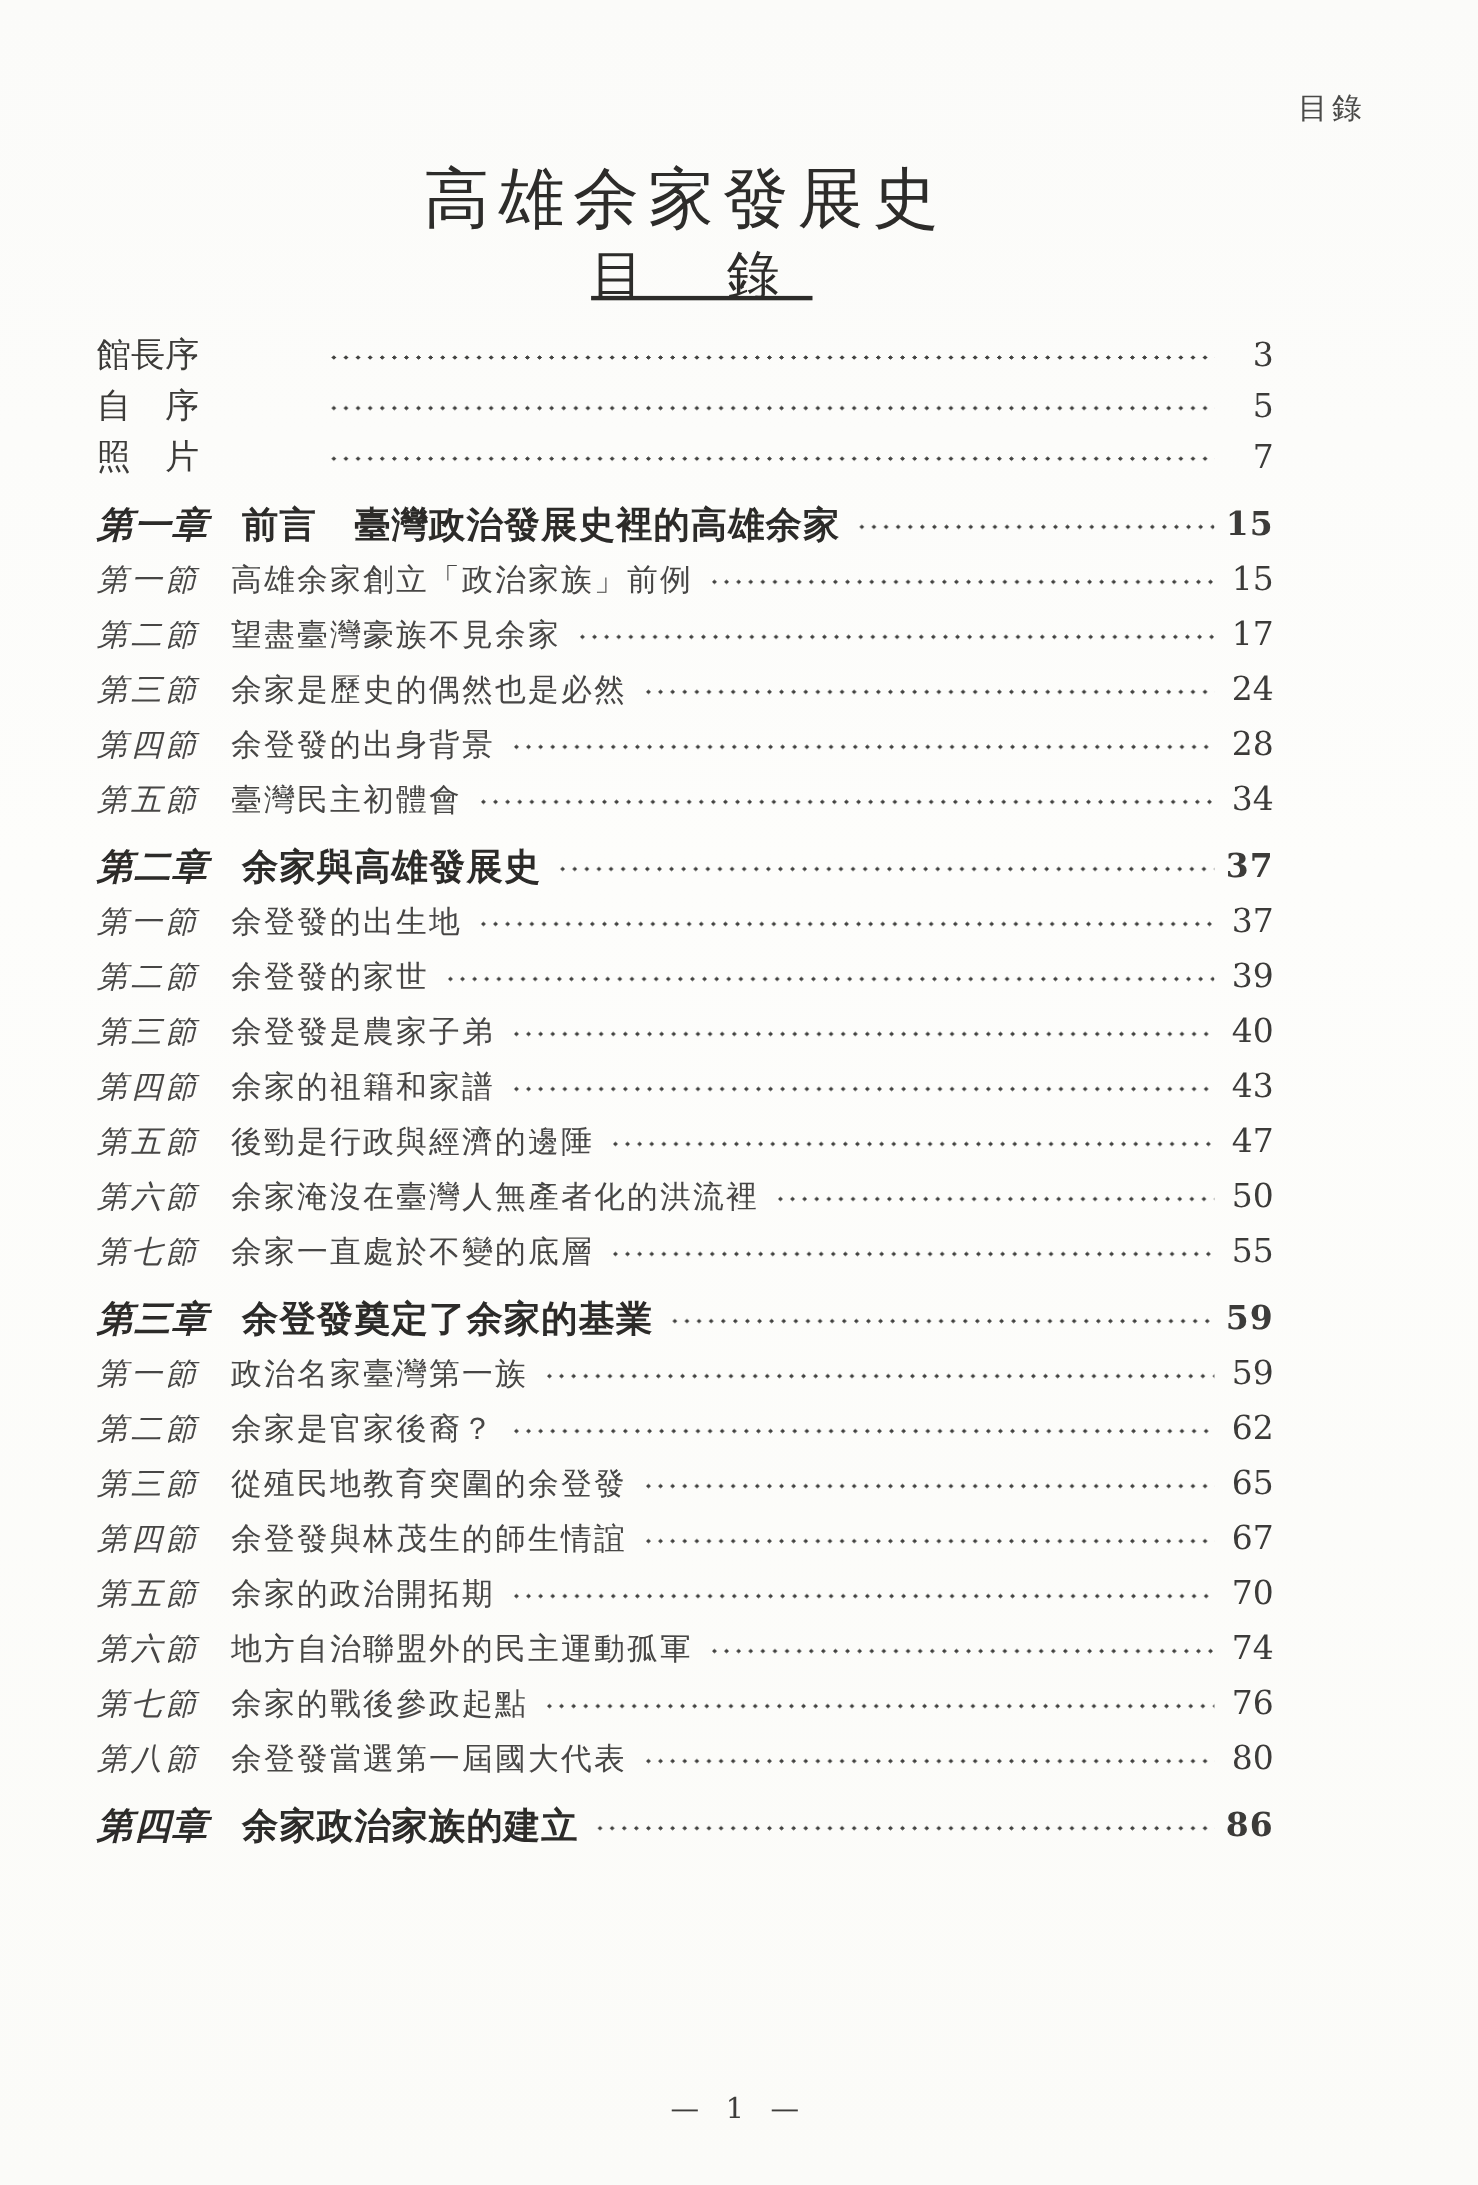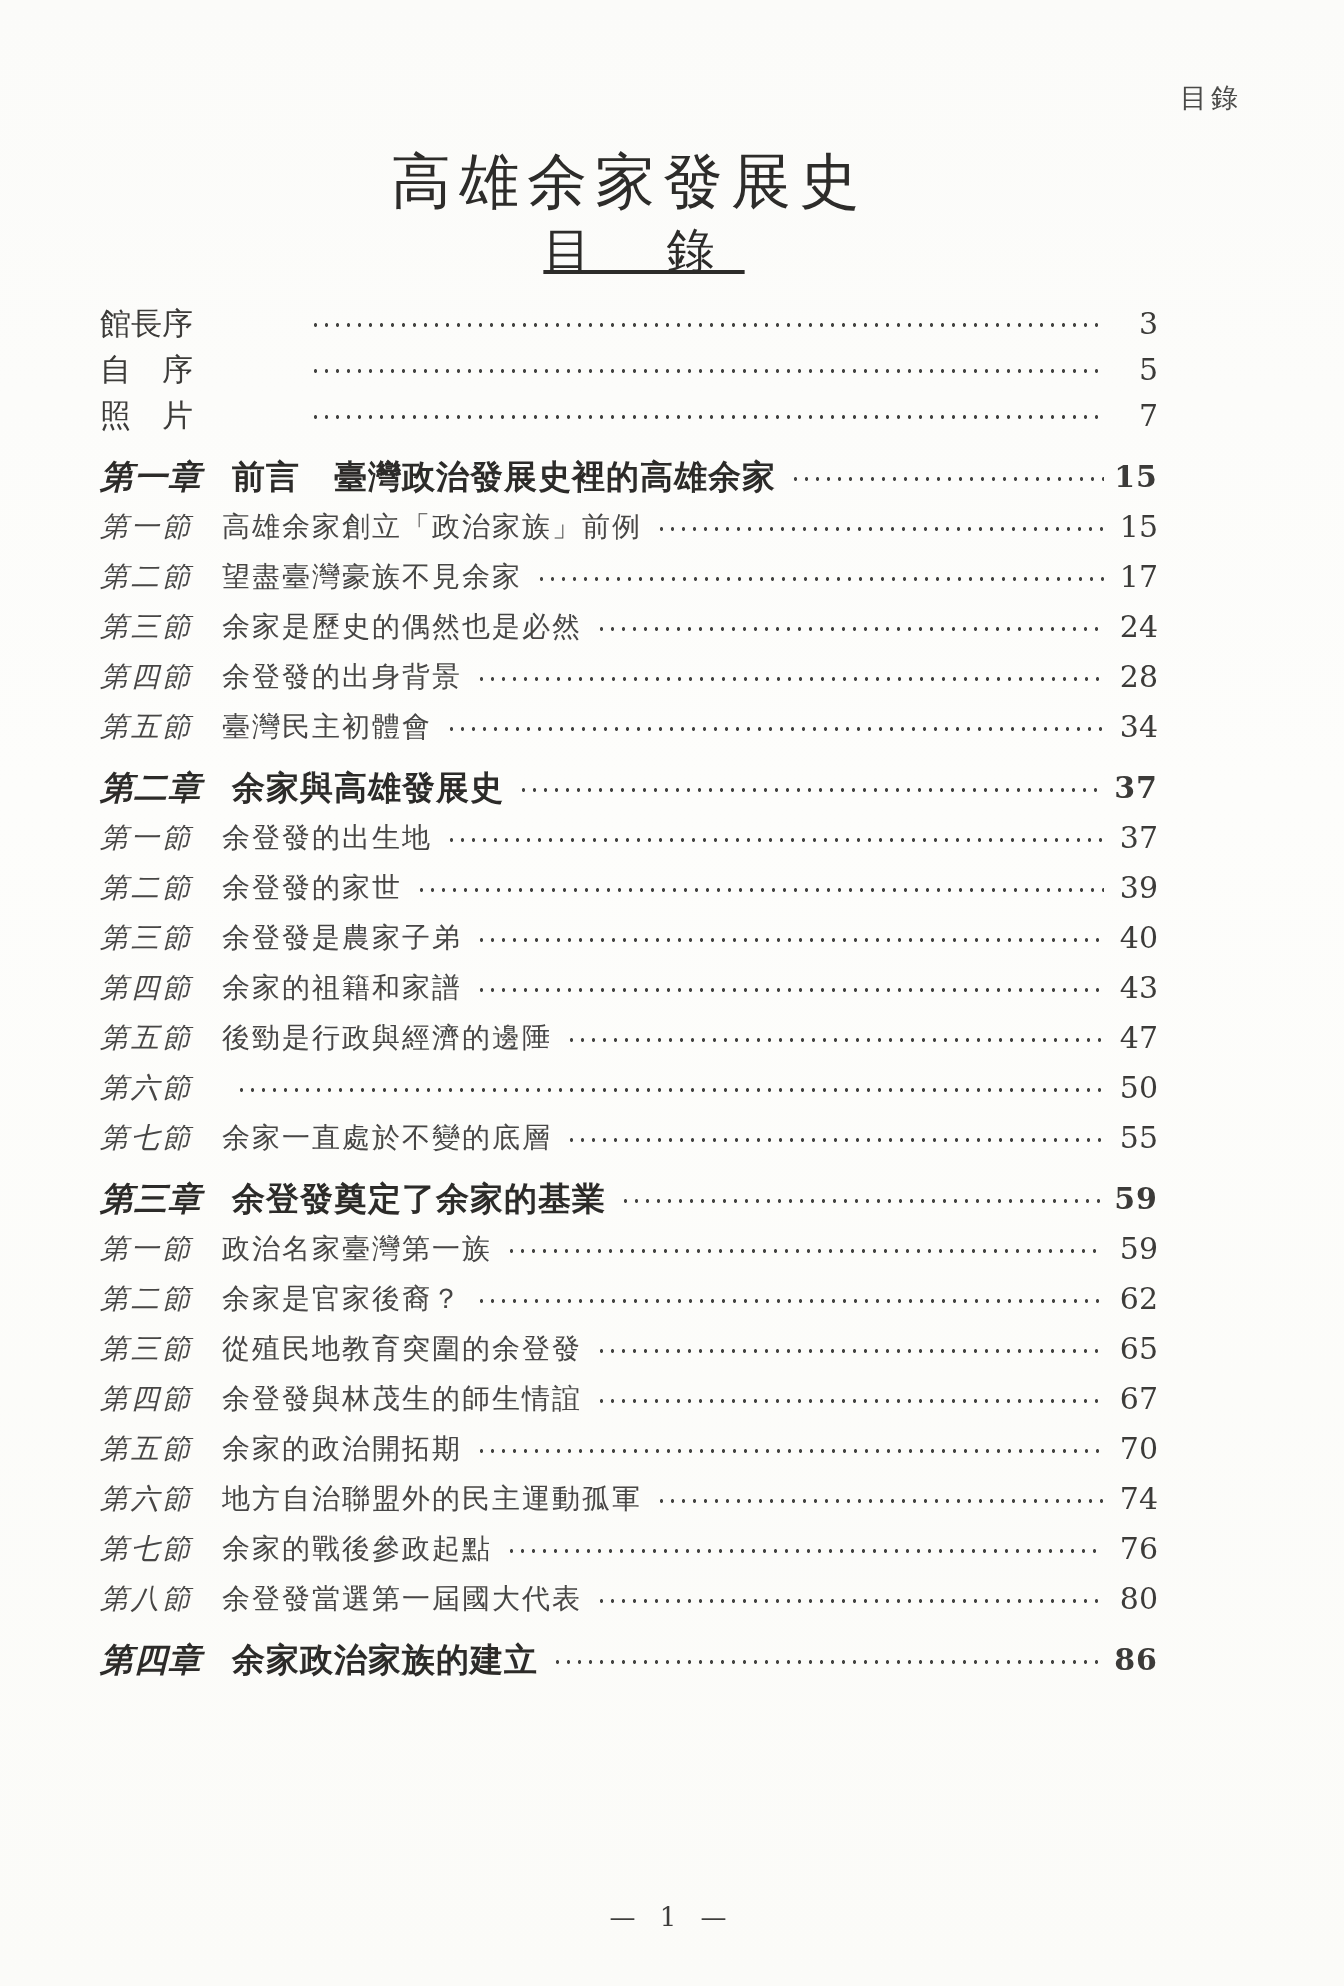--- a/index.html
+++ b/index.html
@@ -23,21 +23,21 @@
   .corner-header {
     position: absolute;
     top: 80px;
     right: 102px;
     font-size: 27px;
     letter-spacing: 4px;
     color: #4a4a48;
   }
   .content {
     position: absolute;
-    left: 100px;
+    left: 88px;
     right: 186px;
     top: 148px;
   }
   .book-title {
     text-align: center;
     font-size: 60px;
     letter-spacing: 8px;
     color: #2d2c2a;
     line-height: 1.1;
   }
@@ -231,20 +231,21 @@
           <span class="pagenum">43</span>
         </div>
         <div class="toc-row section">
           <span class="num">第五節</span>
           <span class="title">後勁是行政與經濟的邊陲</span>
           <span class="leader"></span>
           <span class="pagenum">47</span>
         </div>
         <div class="toc-row section">
           <span class="num">第六節</span>
+          <span class="title">余家淹沒在臺灣人無產者化的洪流裡</span>
           <span class="leader"></span>
           <span class="pagenum">50</span>
         </div>
         <div class="toc-row section">
           <span class="num">第七節</span>
           <span class="title">余家一直處於不變的底層</span>
           <span class="leader"></span>
           <span class="pagenum">55</span>
         </div>
         <div class="toc-row chapter">

